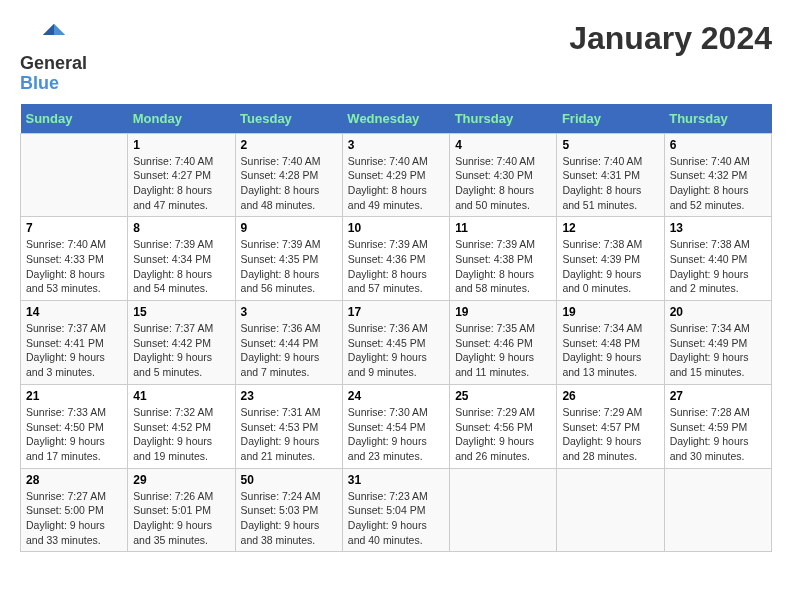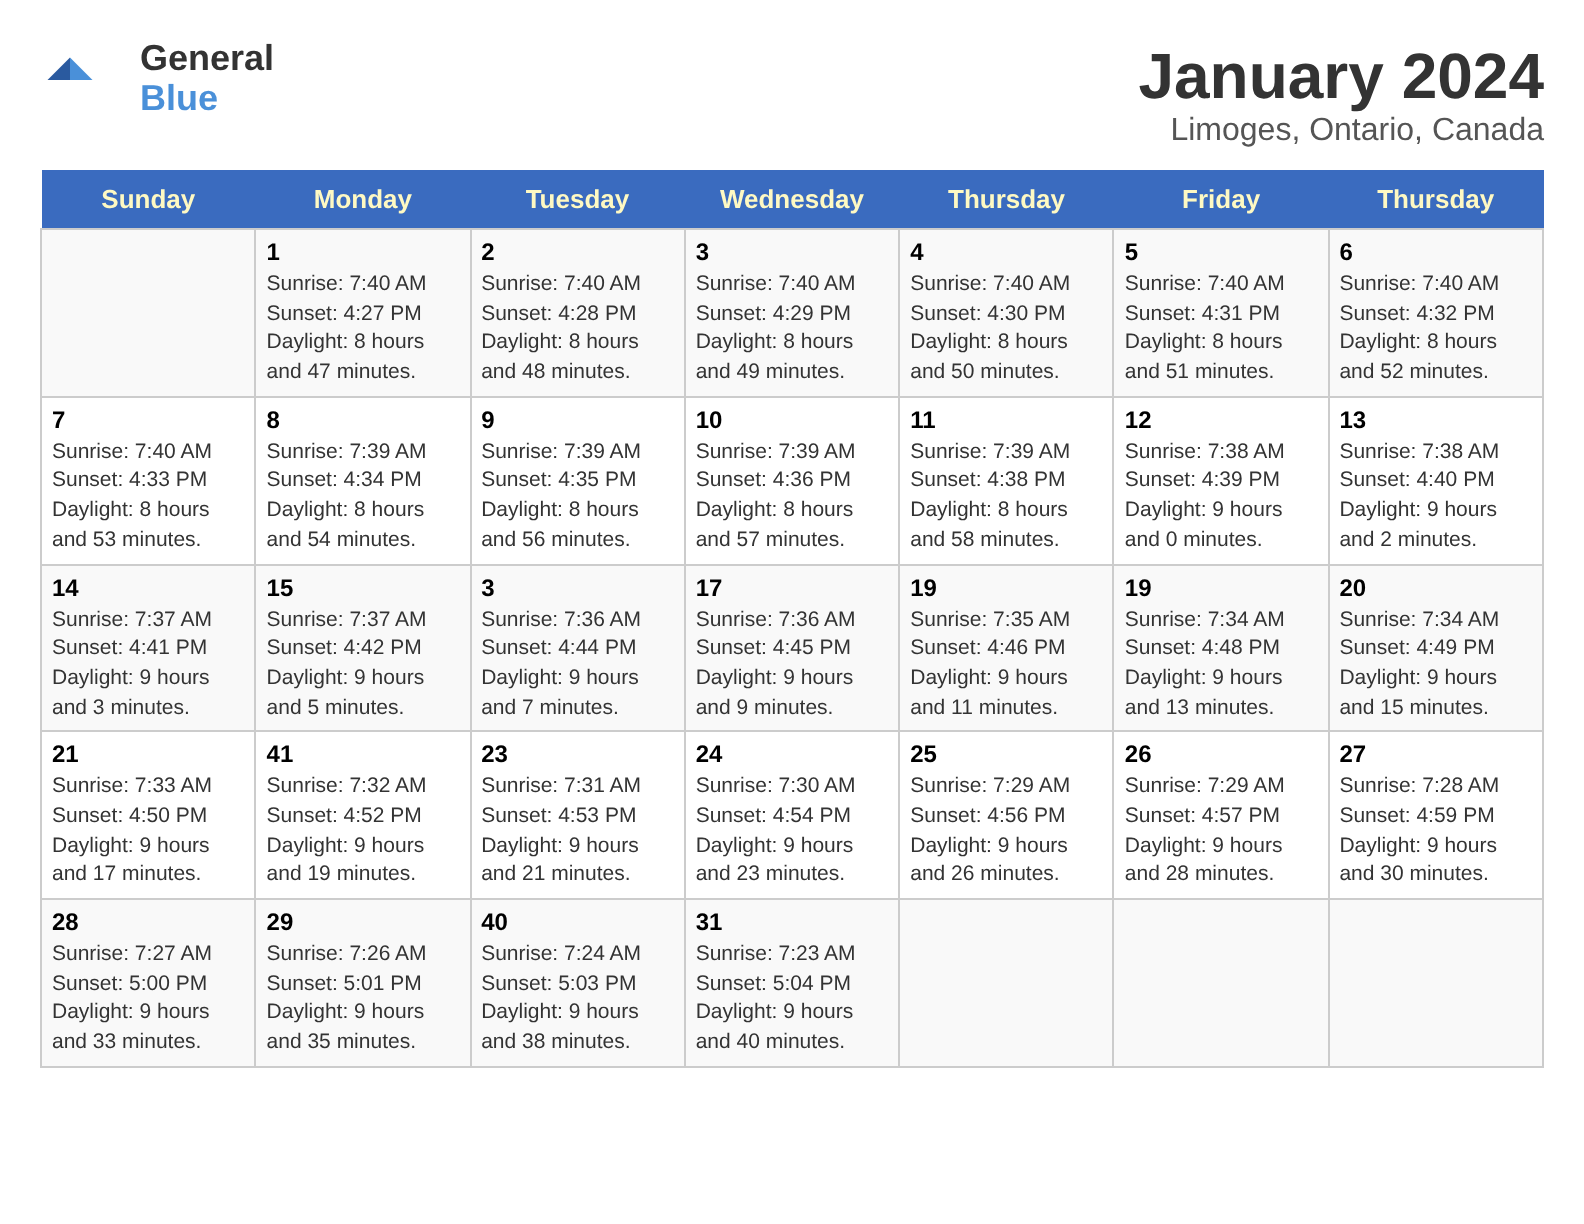--- a/index.html
+++ b/index.html
@@ -12,21 +12,22 @@
     }
     .header-area {
       display: flex;
       justify-content: space-between;
       align-items: flex-start;
       margin-bottom: 10px;
     }
     .logo {
       display: flex;
       align-items: center;
-      gap: 20px;
+      gap: 4px;
+      flex-direction: column;
     }
     .logo-text-general {
       font-size: 18px;
       font-weight: bold;
       color: #333;
       line-height: 1.1;
     }
     .logo-text-blue {
       font-size: 18px;
       font-weight: bold;
@@ -49,23 +50,23 @@
       font-size: 16px;
       color: #555;
     }
     table {
       width: 100%;
       border-collapse: collapse;
       font-size: 11px;
     }
     thead tr th {
       background-color: #3a6bbf;
-      color: #fef9c3;
+      color: #86efac;
       padding: 7px 5px;
-      text-align: center;
+      text-align: left;
       font-size: 13px;
       font-weight: bold;
     }
     tbody tr td {
       border: 1px solid #ccc;
       padding: 4px 5px;
       vertical-align: top;
       width: 14.28%;
       min-height: 70px;
     }
@@ -96,21 +97,20 @@
       <polygon points="20,5 35,20 20,20" fill="#4a90d9"></polygon>
       <polygon points="20,5 5,20 20,20" fill="#2a5a9f"></polygon>
     </svg>
     <div>
       <div><span class="logo-text-general">General</span></div>
       <div><span class="logo-text-blue">Blue</span></div>
     </div>
   </div>
   <div class="title-area">
     <div class="main-title">January 2024</div>
-    <div class="subtitle">Limoges, Ontario, Canada</div>
   </div>
 </div>
 
 <table>
   <thead>
     <tr id="weekday-header">
     <th>Sunday</th>
         <th>Monday</th>
         <th>Tuesday</th>
         <th>Wednesday</th>
@@ -298,21 +298,21 @@
           Sunrise: 7:27 AM<br>Sunset: 5:00 PM<br>Daylight: 9 hours and 33 minutes.
         </div>
         </td>
         <td>
           <span class="day-number">29</span>
         <div class="day-info">
           Sunrise: 7:26 AM<br>Sunset: 5:01 PM<br>Daylight: 9 hours and 35 minutes.
         </div>
         </td>
         <td>
-          <span class="day-number">40</span>
+          <span class="day-number">50</span>
         <div class="day-info">
           Sunrise: 7:24 AM<br>Sunset: 5:03 PM<br>Daylight: 9 hours and 38 minutes.
         </div>
         </td>
         <td>
           <span class="day-number">31</span>
         <div class="day-info">
           Sunrise: 7:23 AM<br>Sunset: 5:04 PM<br>Daylight: 9 hours and 40 minutes.
         </div>
         </td>

